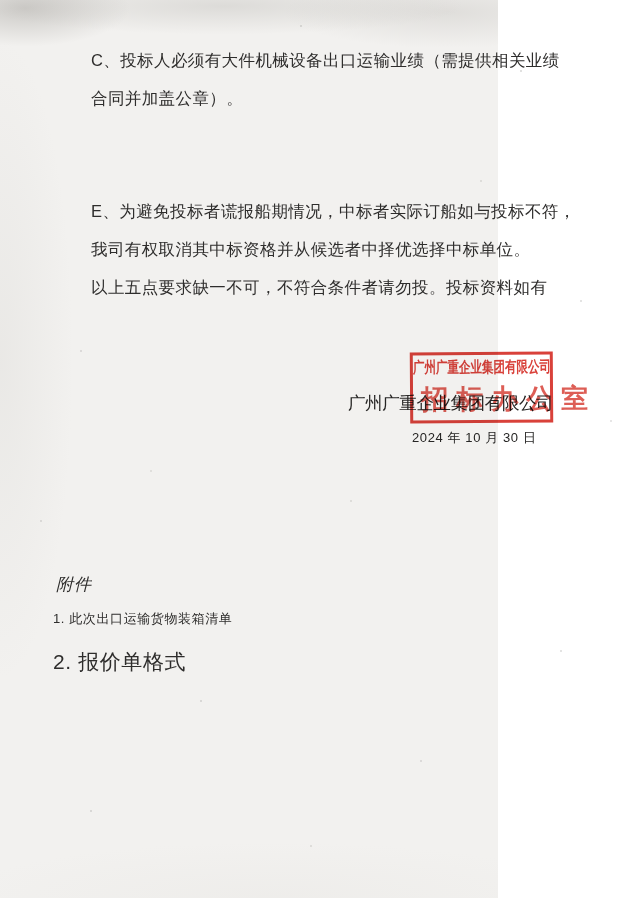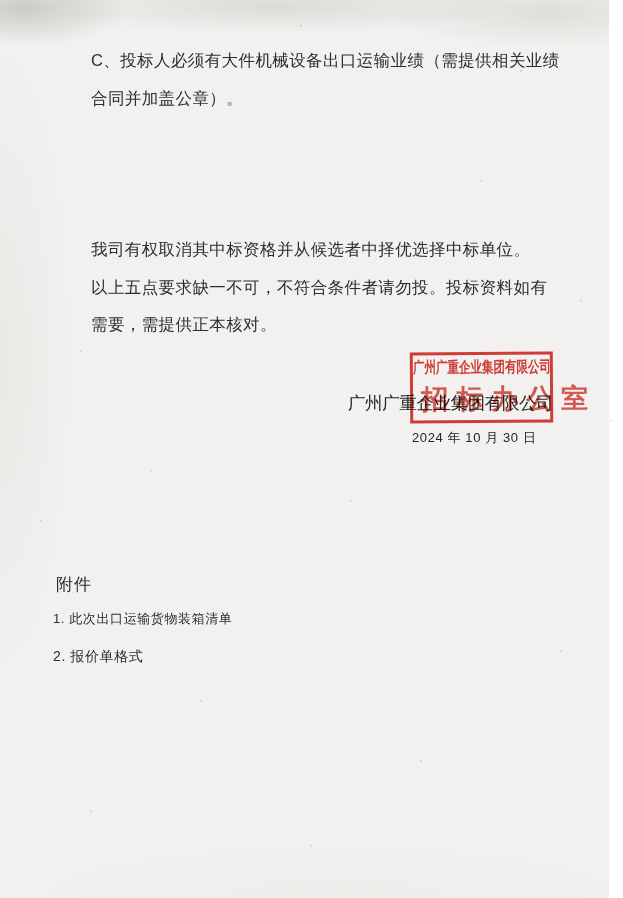--- a/index.html
+++ b/index.html
@@ -7,21 +7,21 @@
     padding: 0;
   }
   body {
     width: 623px;
     height: 898px;
     overflow: hidden;
     font-family: "Liberation Sans", sans-serif;
   }
   .page {
     position: relative;
-    width: 609px;
+    width: 498px;
     height: 898px;
     color: #2b2b2b;
     background-color: #f2f1ef;
     background-image:
       radial-gradient(ellipse 150px 55px at 25px 8px,  rgba(158,155,150,0.45), rgba(158,155,150,0) 70%),
       radial-gradient(ellipse 320px 38px at 45% 6px,   rgba(170,168,163,0.30), rgba(170,168,163,0) 75%),
       radial-gradient(ellipse 220px 48px at 90% 12px,  rgba(175,172,167,0.28), rgba(175,172,167,0) 75%),
       radial-gradient(ellipse 90px  400px at 1px 40%,  rgba(200,198,193,0.20), rgba(200,198,193,0) 80%),
       radial-gradient(ellipse 400px 70px at 55% 100%,  rgba(224,222,218,0.22), rgba(224,222,218,0) 80%);
   }
@@ -108,49 +108,50 @@
     text-indent: 8px;
     opacity: 0.9;
   }
   .attach-heading {
     position: absolute;
     left: 56px;
     top: 573px;
     font-size: 17px;
     letter-spacing: 1px;
     color: #2e2d2c;
+    font-style: italic;
   }
   .attach-item-1 {
     position: absolute;
     left: 53px;
     top: 610px;
     font-size: 13px;
     letter-spacing: 0.6px;
     color: #2e2d2c;
   }
   .attach-item-2 {
     position: absolute;
     left: 53px;
     top: 648px;
-    font-size: 14px;
+    font-size: 21px;
     letter-spacing: 0.6px;
     color: #2e2d2c;
   }
 </style>
 </head>
 <body>
 
 <div class="page">
   <div class="speckles"></div>
 
   <div class="doc-line" style="top:49px">C、投标人必须有大件机械设备出口运输业绩（需提供相关业绩</div>
   <div class="doc-line" style="top:87px">合同并加盖公章）。</div>
+  <div class="doc-line" style="top:200px">E、为避免投标者谎报船期情况，中标者实际订船如与投标不符，</div>
   <div class="doc-line" style="top:238px">我司有权取消其中标资格并从候选者中择优选择中标单位。</div>
   <div class="doc-line" style="top:276px">以上五点要求缺一不可，不符合条件者请勿投。投标资料如有</div>
-  <div class="doc-line" style="top:313px">需要，需提供正本核对。</div>
 
   <div class="company-line">广州广重企业集团有限公司</div>
   <div class="date-line">2024 年 10 月 30 日</div>
 
   <div class="stamp">
     <div class="stamp-line1">广州广重企业集团有限公司</div>
     <div class="stamp-line2">招标办公室</div>
   </div>
 
   <div class="attach-heading">附件</div>

